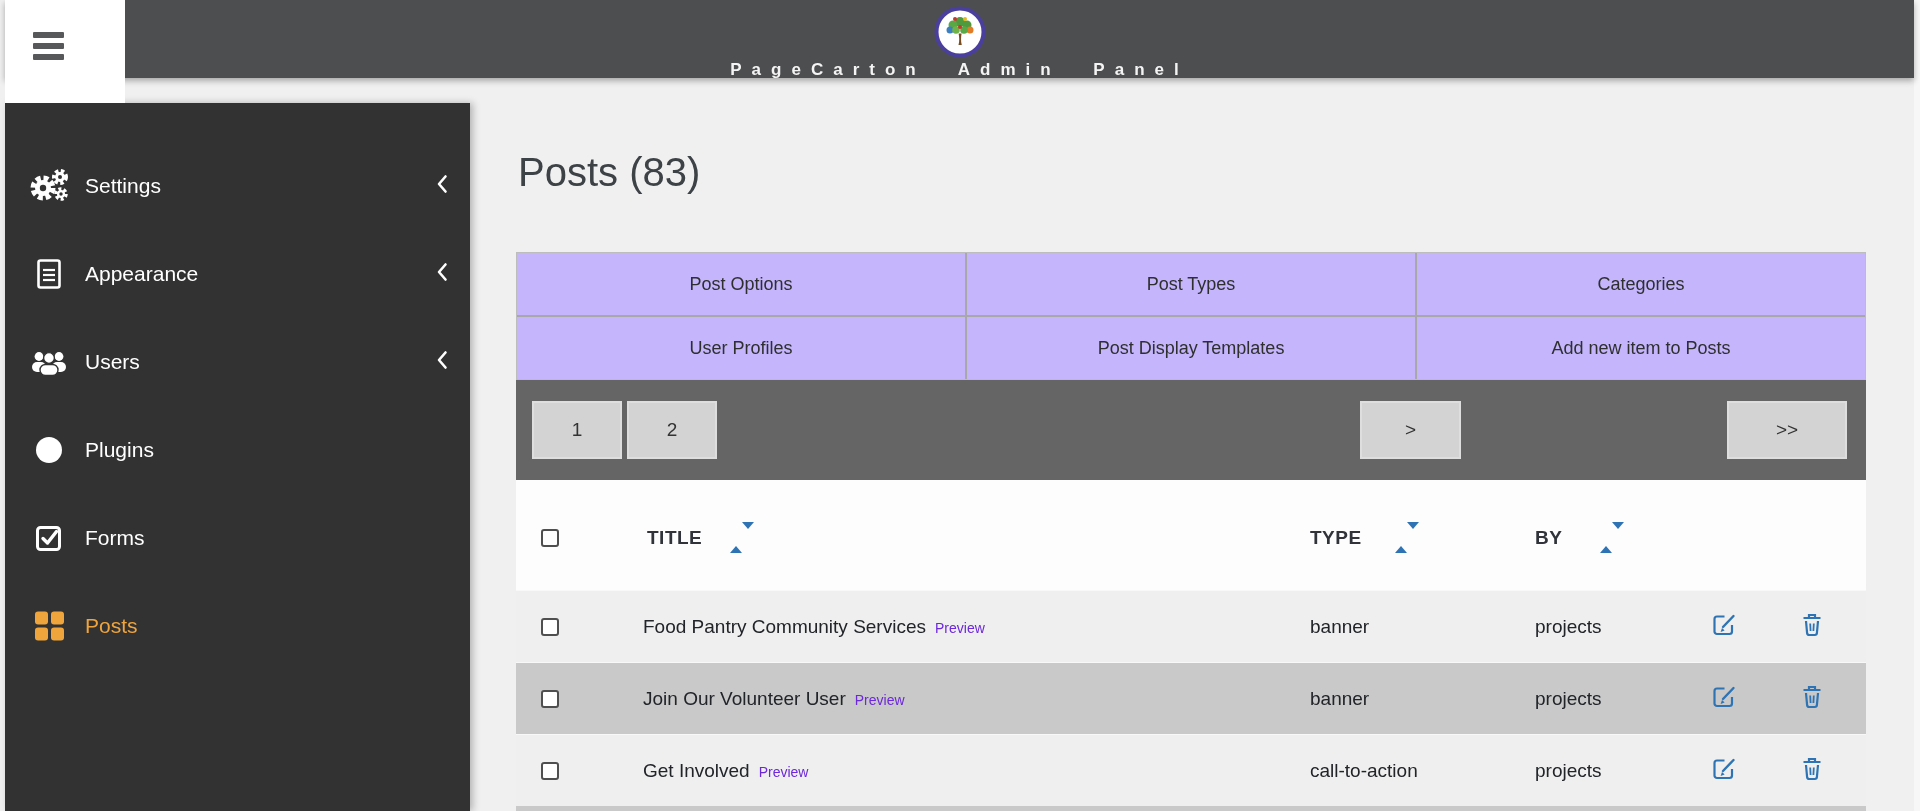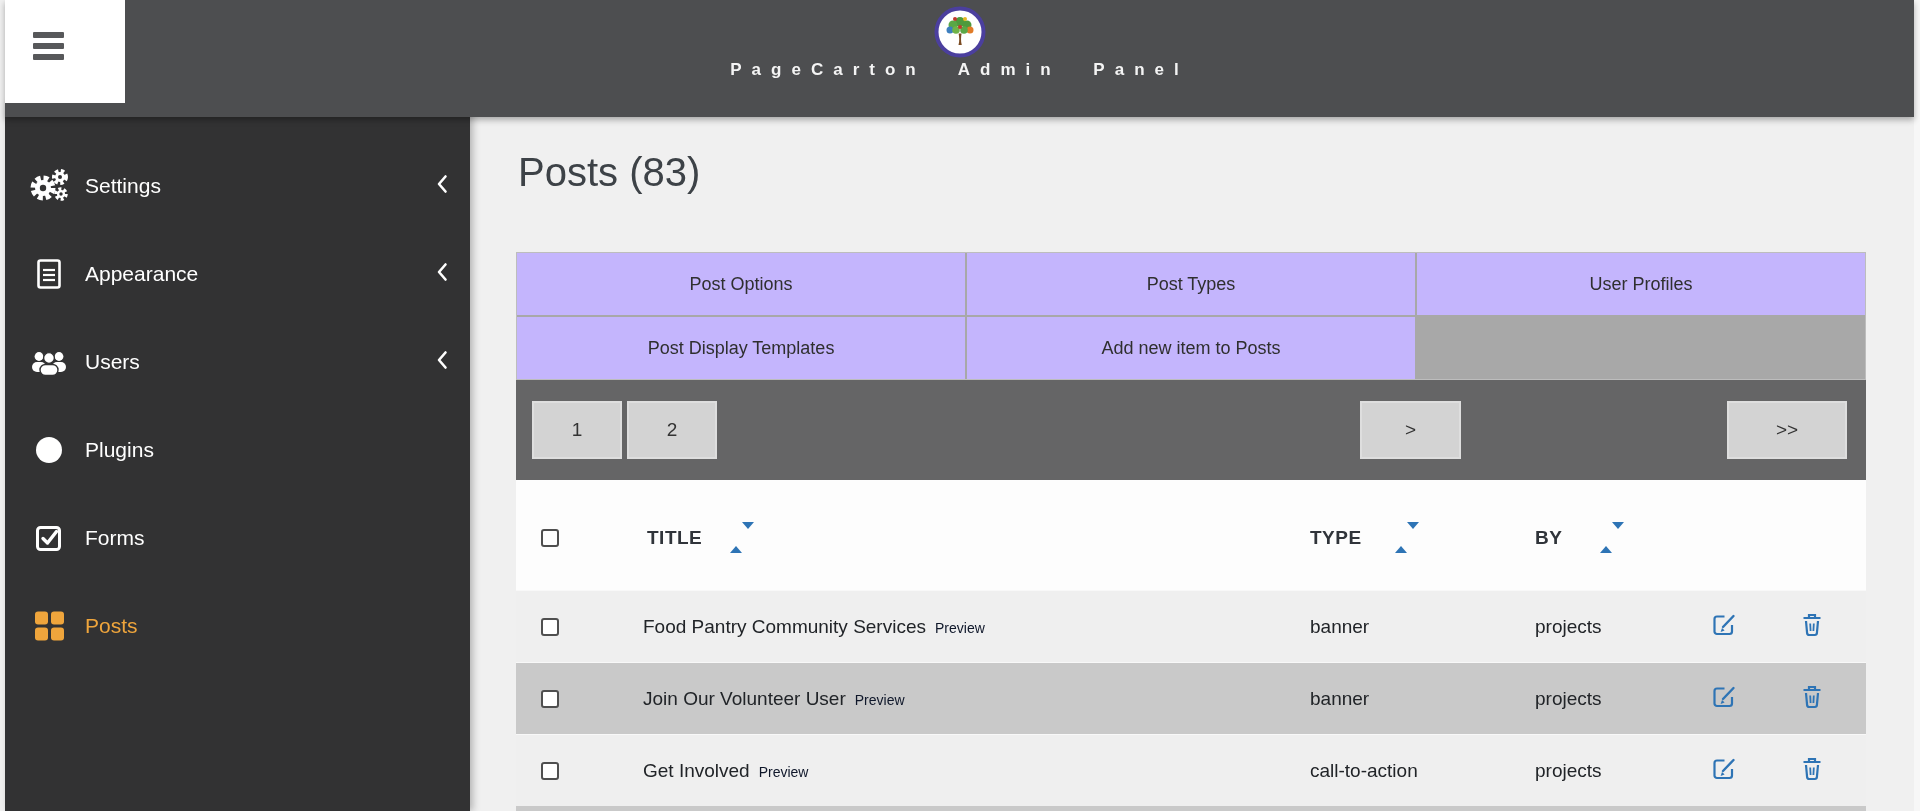--- a/index.html
+++ b/index.html
@@ -1,21 +1,21 @@
 <!DOCTYPE html>
 <html><head>
 <meta charset="utf-8">
 <style>
   * { margin:0; padding:0; box-sizing:border-box; }
   html,body { width:1920px; height:811px; overflow:hidden; background:#f0f0f0;
     font-family:"Liberation Sans", sans-serif; }
   .stage { position:absolute; left:0; top:0; width:1920px; height:811px; }
 
   
-  .top-header { position:absolute; left:5px; top:0; width:1909px; height:117px;
+  .top-header { position:absolute; left:5px; top:0; width:1909px; height:78px;
     background:#4d4e50; box-shadow:0 3px 6px rgba(0,0,0,.3); z-index:5; }
   .hamburger-box { position:absolute; left:0; top:0; width:120px; height:103px;
     background:#ffffff; cursor:pointer; }
   .hamburger { position:absolute; left:28px; top:32px; width:31px; }
   .hamburger .bar { height:6px; background:#57585a; border-radius:1px; margin-bottom:5px; }
   .logo { position:absolute; left:929px; top:6px; width:52px; height:52px; }
   .app-title { position:absolute; left:0; right:0; top:60px; text-align:center;
     color:#f4f4f4; font-size:17px; font-weight:bold; letter-spacing:10px; word-spacing:18px; }
 
   
@@ -67,21 +67,21 @@
   .trow { position:absolute; left:516px; width:1350px; height:72px; border-top:1px solid #f8f8f8; }
   .trow.light { background:#efefef; }
   .trow.dark  { background:#c9c9c9; }
   .row-1 { top:590px; } .row-2 { top:662px; } .row-3 { top:734px; }
   .cell { position:absolute; top:50%; transform:translateY(-50%); font-size:19px; color:#212428; }
   .pos-cb { left:25px; } .pos-title { left:127px; } .pos-type { left:794px; } .pos-by { left:1019px; }
   .pos-edit { left:1196px; } .pos-trash { left:1286px; }
   .head-cb { left:25px; } .head-title { left:131px; } .head-sort1 { left:214px; }
   .head-type { left:794px; } .head-sort2 { left:879px; }
   .head-by { left:1019px; } .head-sort3 { left:1084px; }
-  .preview-link { font-size:14px; color:#0f172a; margin-left:9px; cursor:pointer; text-decoration:none; }
+  .preview-link { font-size:14px; color:#6d28d9; margin-left:9px; cursor:pointer; text-decoration:none; }
   .icon-btn { cursor:pointer; display:inline-block; }
   .row-sliver { position:absolute; left:516px; top:806px; width:1350px; height:5px; background:#c9c9c9; }
   .right-strip { position:absolute; left:1914px; top:0; width:6px; height:811px; background:#f7f7f7; }
 </style>
 </head>
 <body>
 
 <div class="stage">
 
   <div class="top-header">
@@ -199,20 +199,21 @@
       </span>
       <span class="nav-label">Posts</span>
     </div>
   </div>
 
   <div class="page-heading">Posts (83)</div>
 
   <div class="tab-grid">
     <div class="tab-cell">Post Options</div>
     <div class="tab-cell">Post Types</div>
+    <div class="tab-cell">Categories</div>
     <div class="tab-cell">User Profiles</div>
     <div class="tab-cell">Post Display Templates</div>
     <div class="tab-cell">Add new item to Posts</div>
   </div>
 
   <div class="pag-bar">
     <div class="pag-btn pag-1">1</div>
     <div class="pag-btn pag-2">2</div>
     <div class="pag-btn pag-next">&gt;</div>
     <div class="pag-btn pag-last">&gt;&gt;</div>

